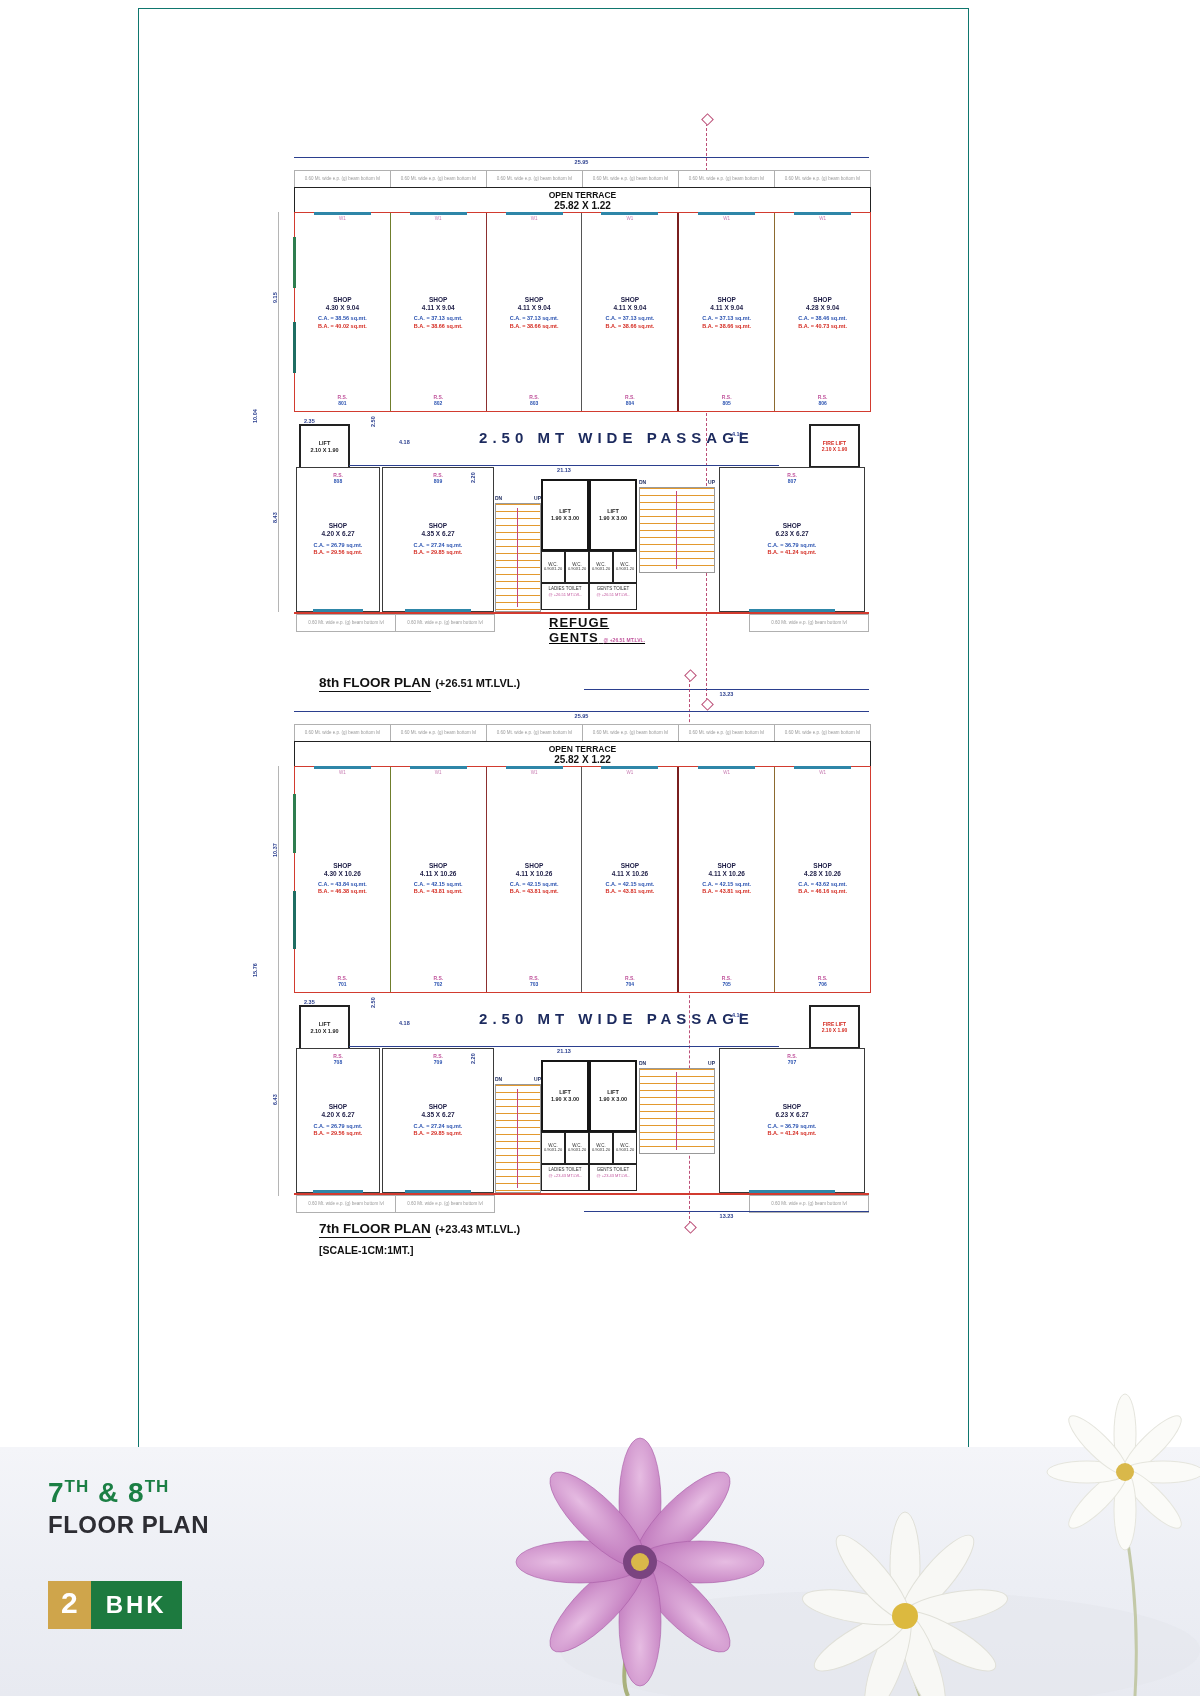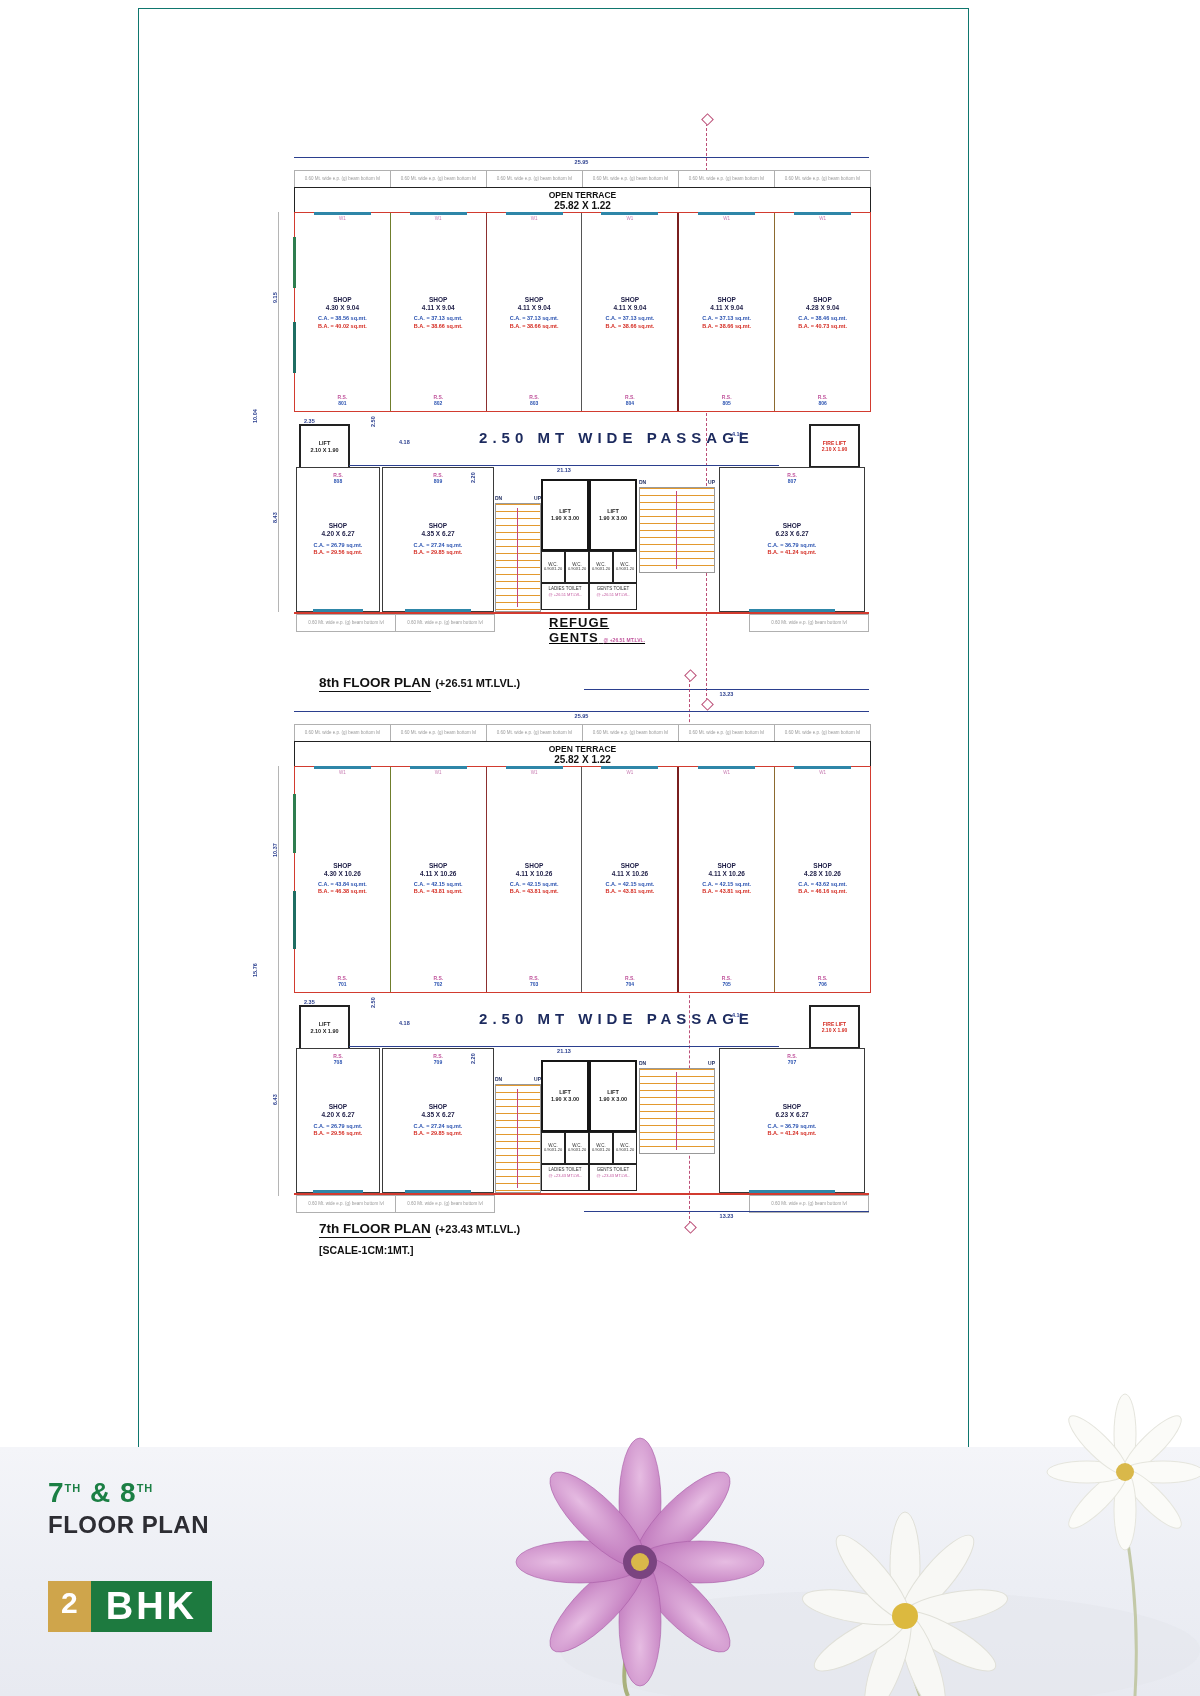--- a/index.html
+++ b/index.html
@@ -151,25 +151,25 @@
   #plan8 .plan-title{top:560px;} #plan7 .plan-title{top:552px;text-align:right;}
   .pt-main{font-size:13.5px;font-weight:bold;color:#111;border-bottom:1.6px solid #111;padding-bottom:1px;}
   .pt-lvl{font-size:11px;font-weight:bold;color:#111;}
   .scale-note{position:absolute;left:55px;top:577px;font-size:10.5px;font-weight:bold;color:#111;}
 
   
   .footer{position:absolute;left:0;top:1447px;width:1200px;height:249px;
         background:linear-gradient(180deg,#f4f5f9 0%,#eceef4 55%,#e8eaf1 100%);}
   .footer-titles{position:absolute;left:48px;top:30px;}
   .floors-line{color:#1b7f44;font-size:28px;font-weight:bold;letter-spacing:1px;}
-  .floors-line sup{font-size:11px;font-weight:bold;}
+  .floors-line sup{font-size:17px;font-weight:bold;}
   .floorplan-line{font-size:24px;font-weight:800;color:#2d2d33;letter-spacing:.5px;margin-top:2px;}
   .badge{display:flex;width:max-content;margin-top:42px;}
   .badge-num{background:#cfa54b;color:#fff;font-weight:bold;font-size:30px;padding:5px 13px;}
-  .badge-text{background:#1d7a3f;color:#fff;font-weight:bold;font-size:38px;padding:4px 15px;letter-spacing:3px;}
+  .badge-text{background:#1d7a3f;color:#fff;font-weight:bold;font-size:24px;padding:10px 15px;letter-spacing:3px;}
   .tagline{font-size:26px;color:#3a3b40;margin-top:14px;letter-spacing:1px;}
   .flowers{position:absolute;left:480px;top:1390px;width:720px;height:306px;z-index:5;pointer-events:none;}
 </style>
 </head>
 <body>
 
 <div class="page">
   <div class="sheet">
 
     <div class="plan" id="plan8">

